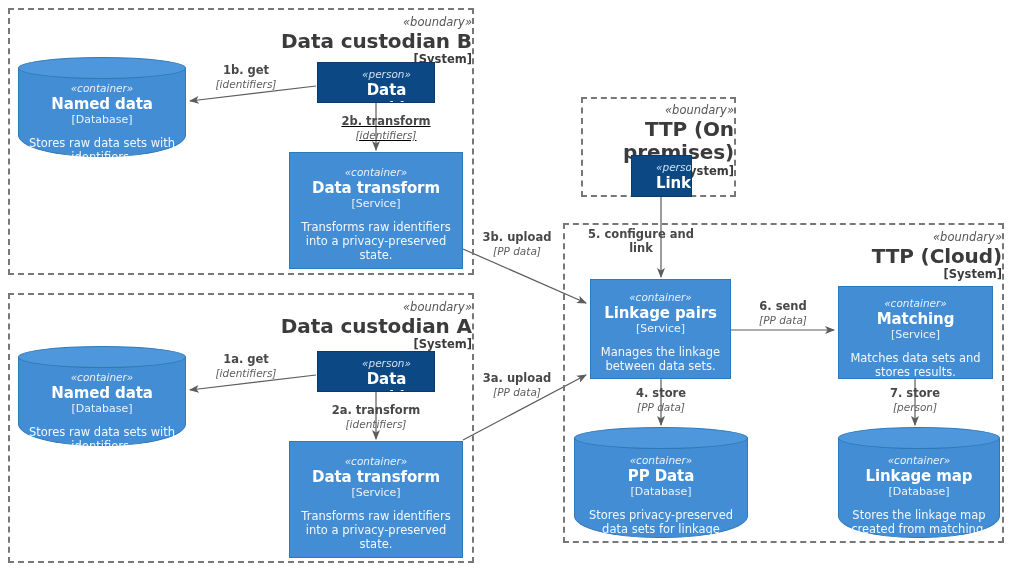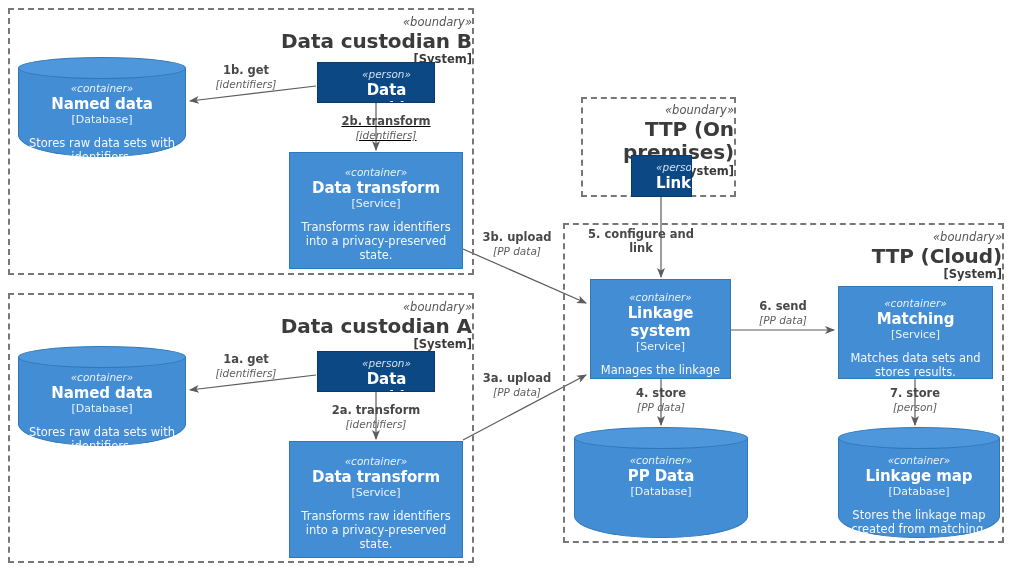--- a/index.html
+++ b/index.html
@@ -296,21 +296,21 @@
   <div class="node box-person" style="left:631px; top:155px; width:61px; height:42px;">
     <div class="node-text" style="padding:5px 3px 0 3px;">
       <span class="n-stereo">«person»</span>
       <span class="n-name">Linker</span>
     </div>
   </div>
 
   <div class="node box-container" style="left:590px; top:279px; width:141px; height:100px;">
     <div class="node-text" style="padding-top:11px;">
       <span class="n-stereo">«container»</span>
-      <span class="n-name">Linkage system</span>
+      <span class="n-name">Linkage pairs</span>
       <span class="n-type">[Service]</span>
       <span class="n-desc">Manages the linkage between data sets.</span>
     </div>
   </div>
 
   <div class="node box-container" style="left:838px; top:286px; width:155px; height:93px;">
     <div class="node-text" style="padding-top:10px;">
       <span class="n-stereo">«container»</span>
       <span class="n-name">Matching</span>
       <span class="n-type">[Service]</span>
@@ -319,20 +319,21 @@
   </div>
 
   <div class="node cyl" style="left:574px; top:427px; width:174px; height:111px;">
     <div class="cyl-body"></div>
     <div class="cyl-top"></div>
     <div class="cyl-inner">
       <div class="node-text" style="padding-top:27px;">
         <span class="n-stereo">«container»</span>
         <span class="n-name">PP Data</span>
         <span class="n-type">[Database]</span>
+        <span class="n-desc">Stores privacy-preserved data sets for linkage</span>
       </div>
     </div>
   </div>
 
   <div class="node cyl" style="left:838px; top:427px; width:162px; height:111px;">
     <div class="cyl-body"></div>
     <div class="cyl-top"></div>
     <div class="cyl-inner">
       <div class="node-text" style="padding-top:27px;">
         <span class="n-stereo">«container»</span>

